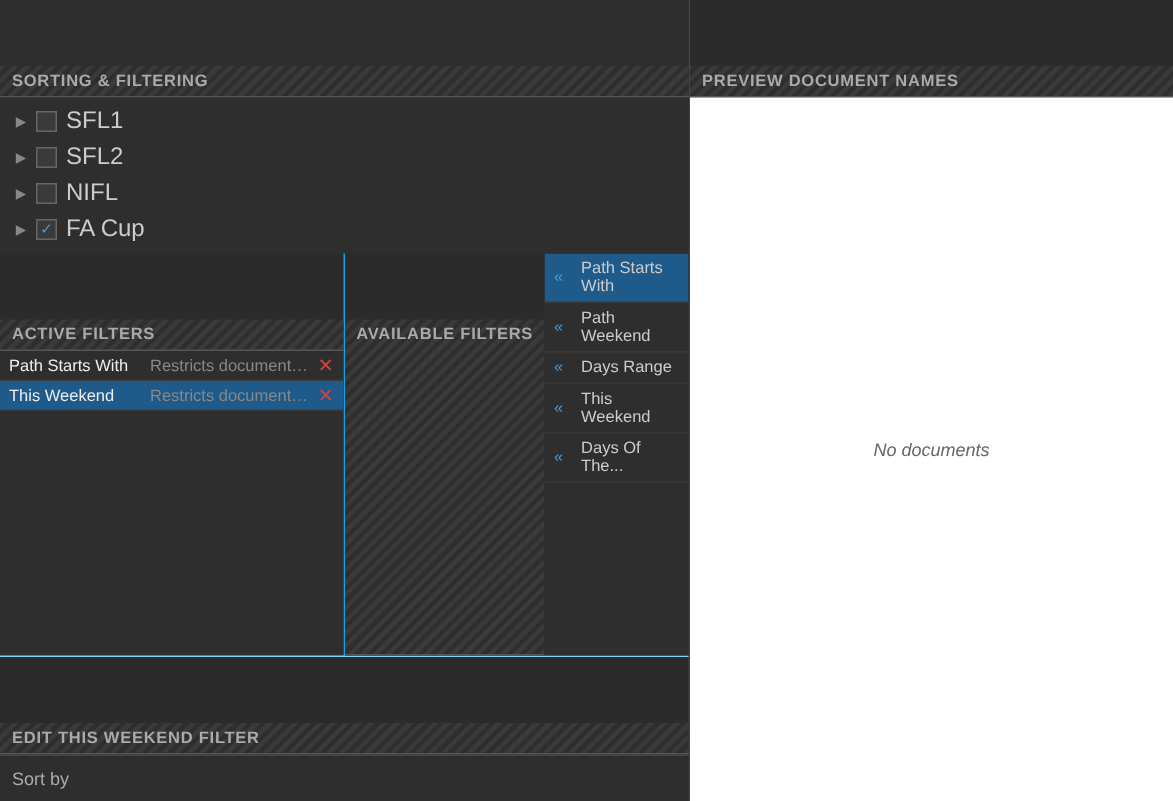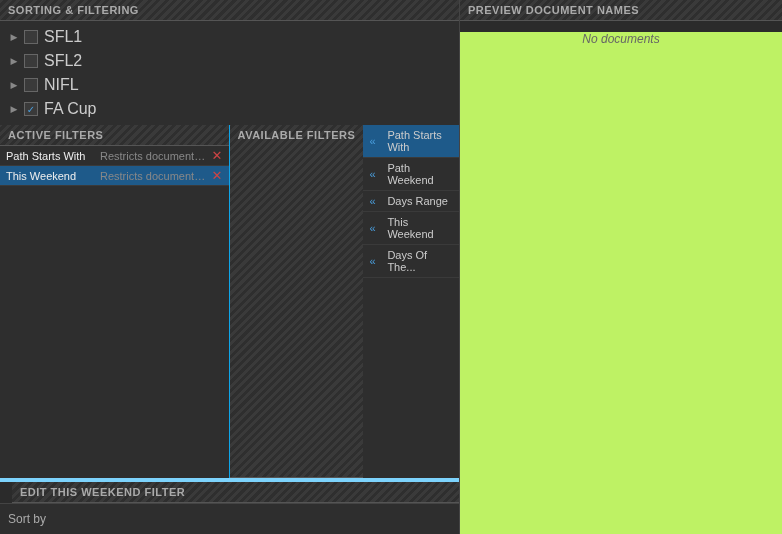--- a/index.html
+++ b/index.html
@@ -30,20 +30,21 @@
 
     
     .section-header {
       background: #3a3a3a;
       color: #aaa;
       font-size: 11px;
       font-weight: bold;
       padding: 4px 8px;
       border-bottom: 1px solid #555;
       letter-spacing: 0.5px;
+      margin-top: 44px;
     }
 
     
     .sorting-section {
       background: #2e2e2e;
       flex-shrink: 0;
     }
 
     .tree-list {
       padding: 4px 0;
@@ -183,22 +184,21 @@
     }
 
     .avail-label {
       color: #ccc;
       font-size: 11px;
     }
 
     
     .edit-section {
       flex-shrink: 0;
-      border-top: 4px solid #7dd3fc;
-      padding-left: 12px;
+      border-top: 1px solid #7dd3fc;
     }
 
     .edit-content {
       background: #2e2e2e;
       padding: 8px;
       min-height: 80px;
     }
 
     .edit-desc {
       color: #aaa;
@@ -269,27 +269,27 @@
     .right-panel {
       flex: 1;
       display: flex;
       flex-direction: column;
     }
 
     .preview-section {
       flex: 1;
       display: flex;
       flex-direction: column;
-      gap: 11px;
     }
 
     .preview-content {
       flex: 1;
-      background: #bef264;
-      display: flex;
+      background: #ffffff;
+      display: flex;
+      align-items: center;
       justify-content: center;
     }
 
     .no-docs-text {
       color: #666;
       font-size: 12px;
       font-style: italic;
     }
 
     

